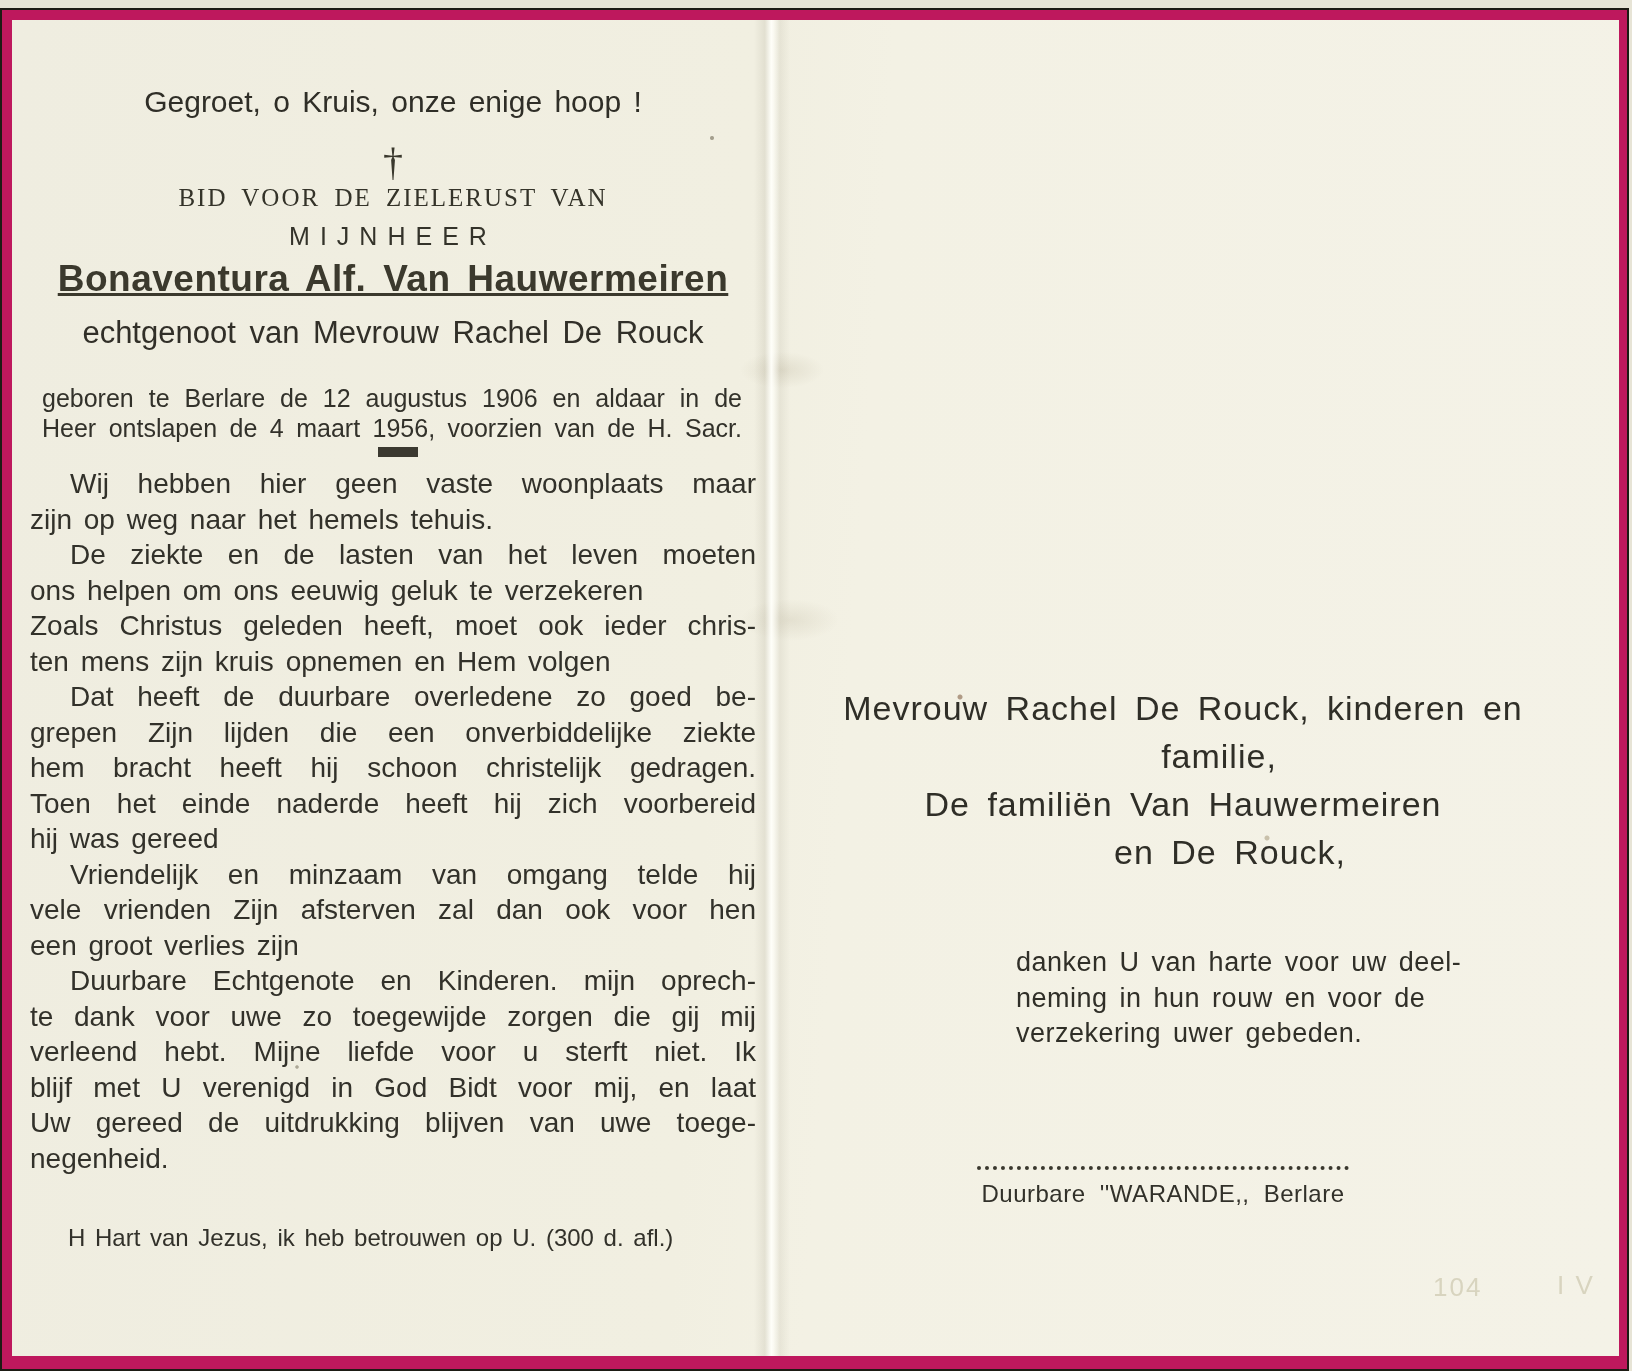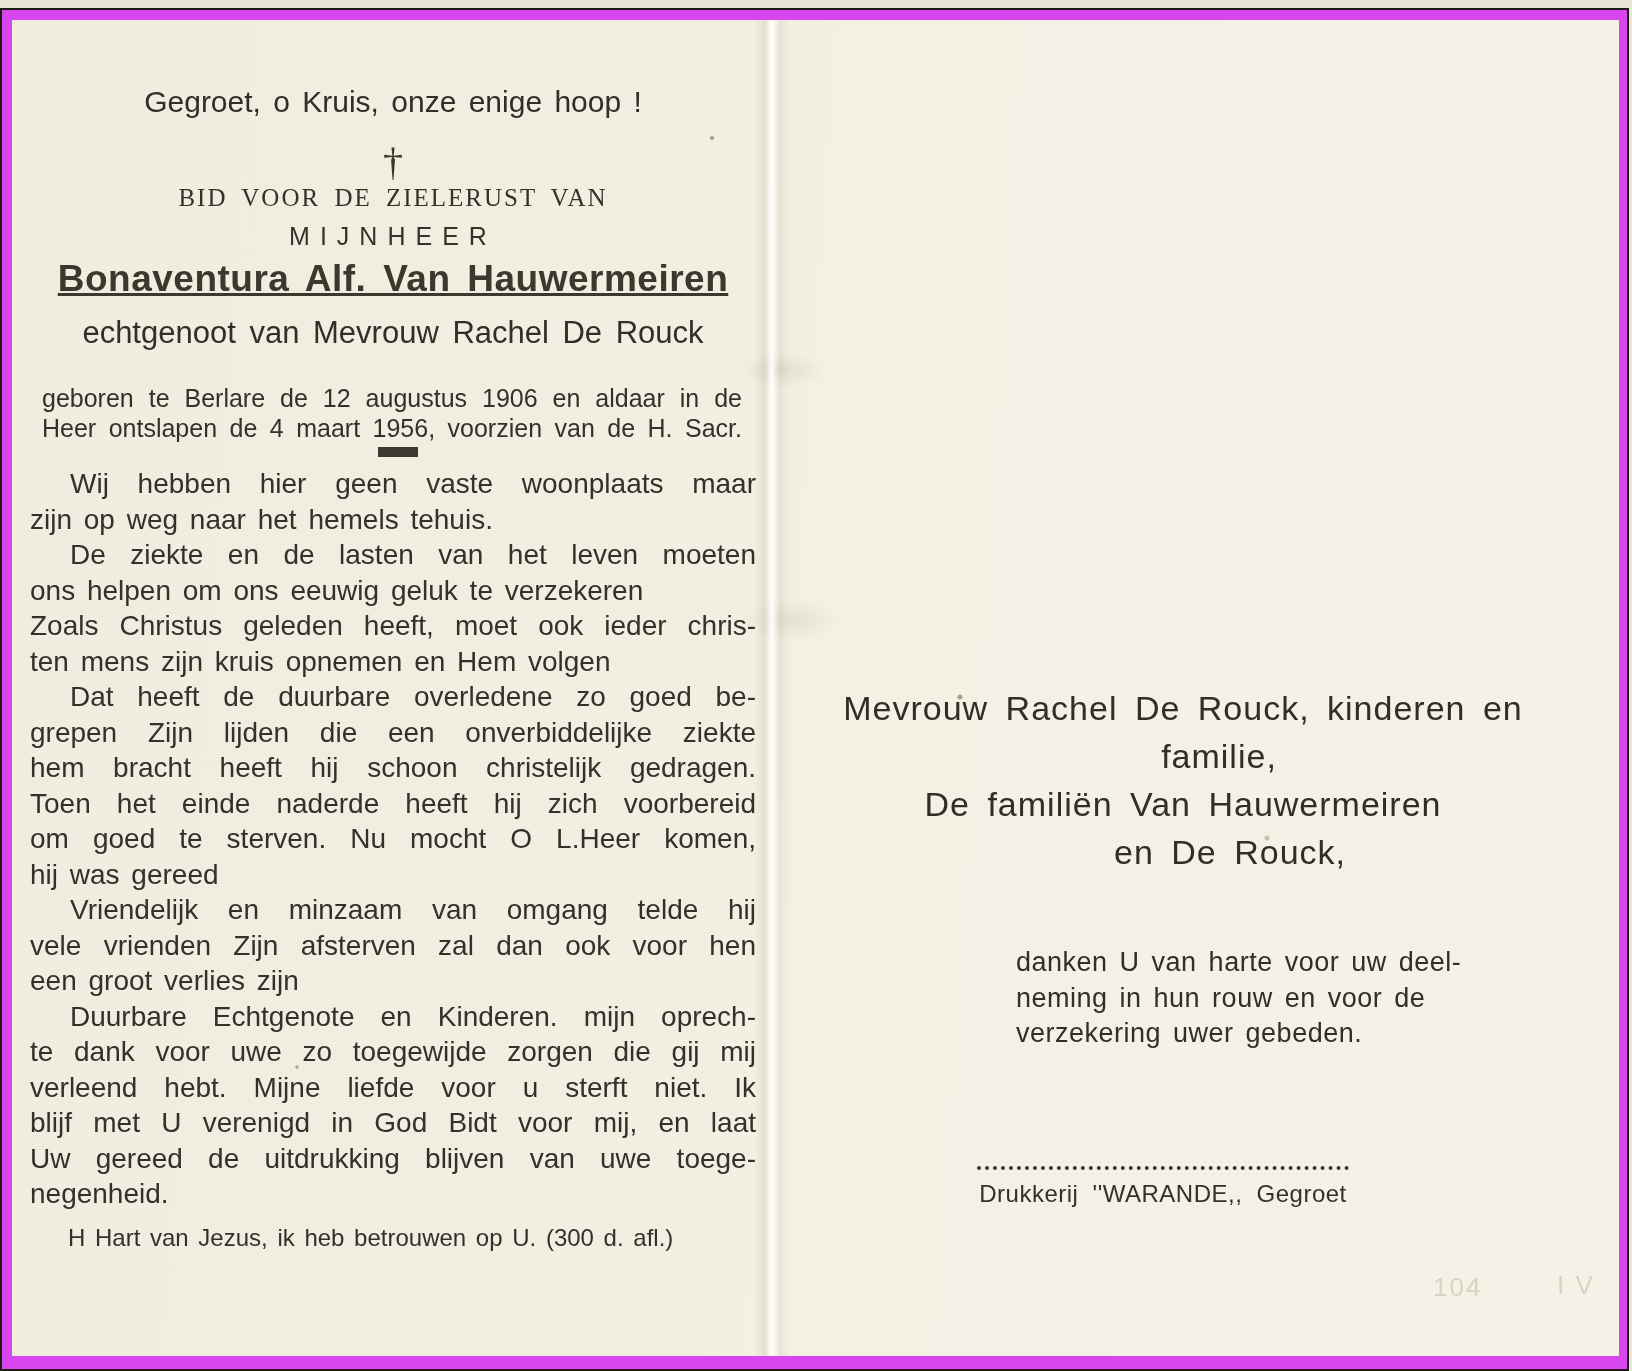--- a/index.html
+++ b/index.html
@@ -3,21 +3,21 @@
 <meta charset="utf-8">
 <style>
   html,body{margin:0;padding:0;}
   body{
     width:1632px;height:1371px;overflow:hidden;position:relative;
     background:#e7e4d6;
     font-family:"Liberation Sans",sans-serif;
   }
   .frame{
     position:absolute;left:0;top:8px;right:3px;bottom:0;
-    background:#d946ef;
+    background:#be185d;
     box-shadow:inset 0 0 0 2px #1d1b14;
   }
   .paper{
     position:absolute;left:12px;top:12px;right:10px;bottom:15px;
     background:
       radial-gradient(circle at 700px 118px, rgba(70,62,40,.45) 0 1.5px, transparent 2.5px),
       radial-gradient(circle at 948px 677px, rgba(110,70,40,.5) 0 2px, transparent 3px),
       radial-gradient(circle at 285px 1047px, rgba(70,62,40,.4) 0 1.3px, transparent 2.2px),
       radial-gradient(circle at 1255px 818px, rgba(120,100,60,.35) 0 2px, transparent 3px),
       radial-gradient(ellipse 60px 26px at 770px 350px, rgba(140,128,95,.16), transparent 70%),
@@ -86,21 +86,20 @@
           <div class="line indent">Wij hebben hier geen vaste woonplaats maar</div>
           <div class="line short">zijn op weg naar het hemels tehuis.</div>
           <div class="line indent">De ziekte en de lasten van het leven moeten</div>
           <div class="line short">ons helpen om ons eeuwig geluk te verzekeren</div>
           <div class="line">Zoals Christus geleden heeft, moet ook ieder chris-</div>
           <div class="line short">ten mens zijn kruis opnemen en Hem volgen</div>
           <div class="line indent">Dat heeft de duurbare overledene zo goed be-</div>
           <div class="line">grepen Zijn lijden die een onverbiddelijke ziekte</div>
           <div class="line">hem bracht heeft hij schoon christelijk gedragen.</div>
           <div class="line">Toen het einde naderde heeft hij zich voorbereid</div>
-          <div class="line">om goed te sterven. Nu mocht O L.Heer komen,</div>
           <div class="line short">hij was gereed</div>
           <div class="line indent">Vriendelijk en minzaam van omgang telde hij</div>
           <div class="line">vele vrienden Zijn afsterven zal dan ook voor hen</div>
           <div class="line short">een groot verlies zijn</div>
           <div class="line indent">Duurbare Echtgenote en Kinderen. mijn oprech-</div>
           <div class="line">te dank voor uwe zo toegewijde zorgen die gij mij</div>
           <div class="line">verleend hebt. Mijne liefde voor u sterft niet. Ik</div>
           <div class="line">blijf met U verenigd in God Bidt voor mij, en laat</div>
           <div class="line">Uw gereed de uitdrukking blijven van uwe toege-</div>
           <div class="line short">negenheid.</div>
@@ -116,19 +115,19 @@
           <div class="line ind1">familie,</div>
           <div class="line">De familiën Van Hauwermeiren</div>
           <div class="line ind2">en De Rouck,</div>
         </div>
       <div class="abs thanks">
           <div class="line">danken U van harte voor uw deel-</div>
           <div class="line">neming in hun rouw en voor de</div>
           <div class="line">verzekering uwer gebeden.</div>
         </div>
       <div class="abs dotted"></div>
-      <div class="abs printer">Drukkerij  ''WARANDE,,  Gegroet</div>
+      <div class="abs printer">Duurbare  ''WARANDE,,  Berlare</div>
       <div class="abs faint m1">104</div>
       <div class="abs faint m2">I V</div>
     </div>
 
   </div>
 </div>
 
 </body></html>

